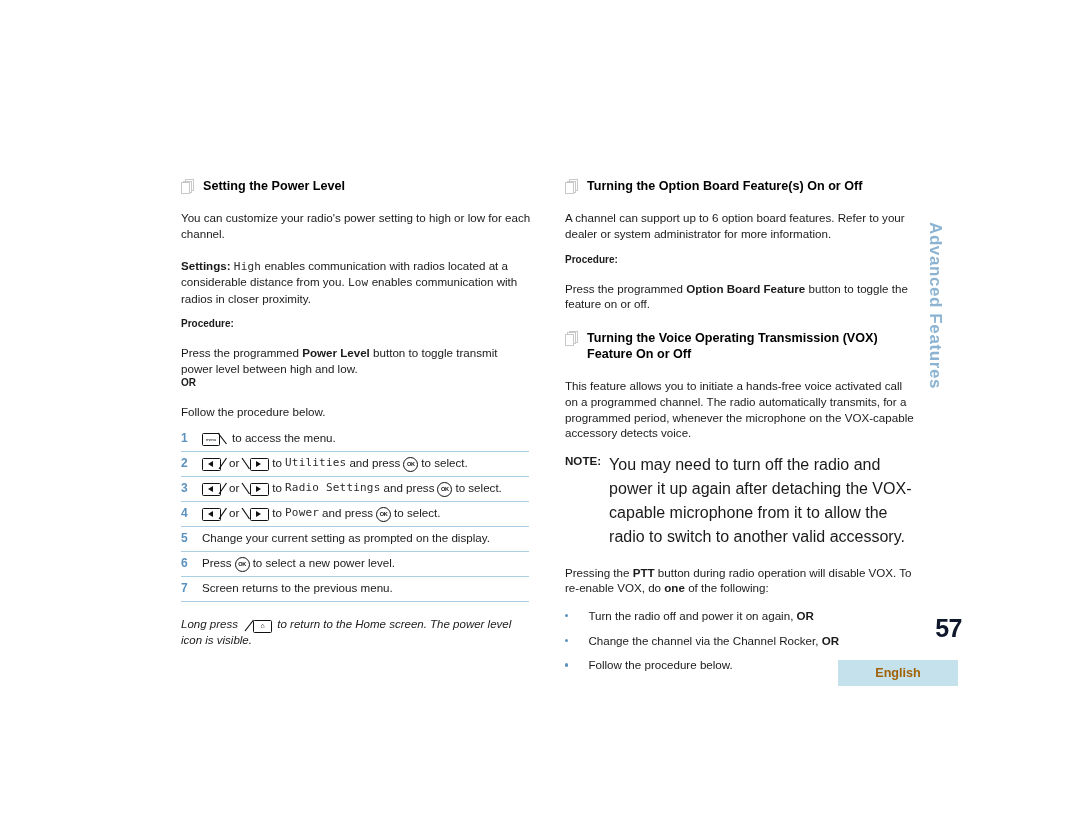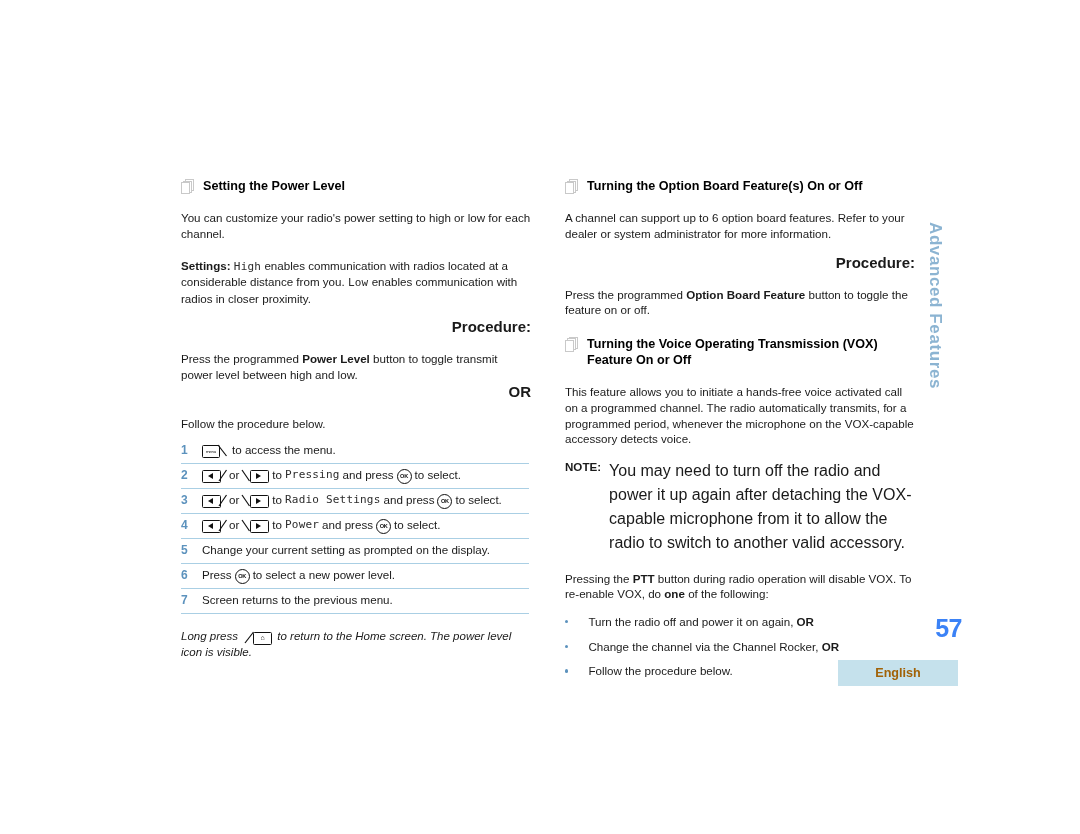--- a/index.html
+++ b/index.html
@@ -69,24 +69,23 @@
   }
   p.nogap { margin-bottom: 0; }
   .b { font-weight: bold; }
   .mono {
     font-family: "DejaVu Sans Mono", monospace;
     font-size: 11px;
     letter-spacing: 0.2px;
     color: #2b2b2b;
   }
   .proc-label {
-    font-size: 15px;
+    font-size: 10px;
     font-weight: bold;
     margin: 0 0 1px 0;
-    text-align: right;
   }
 
   
   .steps {
     margin-top: 8px;
     width: 348px;
   }
   .step {
     display: flex;
     align-items: flex-start;
@@ -306,21 +305,21 @@
     writing-mode: vertical-rl;
     text-orientation: mixed;
     white-space: nowrap;
   }
   .page-num {
     position: absolute;
     right: 118px;
     top: 614px;
     font-size: 25px;
     font-weight: bold;
-    color: #3b82f6;
+    color: #0f172a;
     letter-spacing: -0.5px;
   }
   .lang-tab {
     position: absolute;
     left: 838px;
     top: 660px;
     width: 120px;
     height: 26px;
     background: #c5e1ec;
     color: #a16207;
@@ -385,21 +384,21 @@
           <span class="key key-right">
             <svg class="slash" viewBox="0 0 10 13" xmlns="http://www.w3.org/2000/svg">
                 <line x1="1" y1="1" x2="8.5" y2="12" stroke="#111" stroke-width="1.2"></line>
               </svg>
             <span class="body"></span>
               <span class="tri"></span>
           </span>
           <span class="sp"></span>
             <span>to</span>
             <span class="sp"></span>
-          <span class="mono">Pressing</span>
+          <span class="mono">Utilities</span>
             <span class="sp"></span>
           <span>and press</span>
           <span class="key key-ok">
               <span class="body">OK</span>
             </span>
           <span>to select.</span>
         </span>
       </div>
 
       <div class="step">

